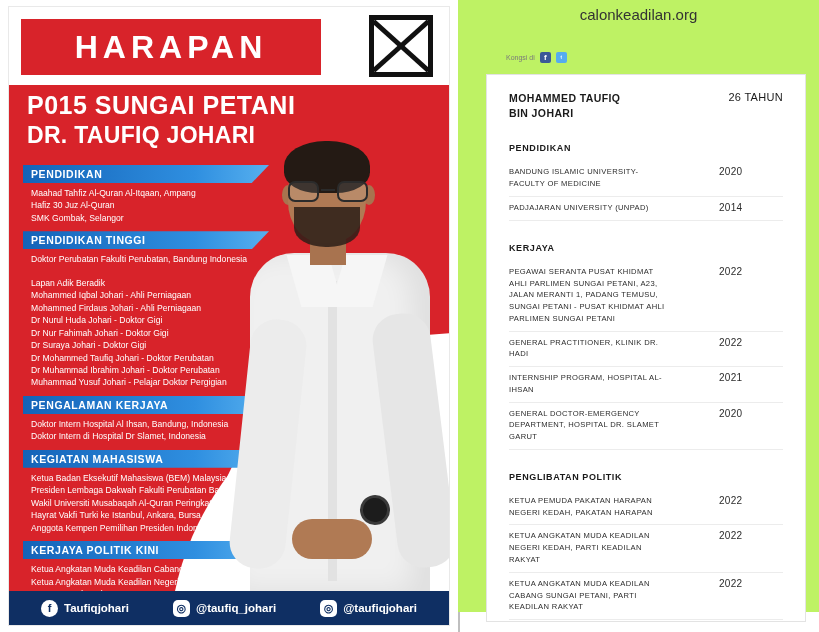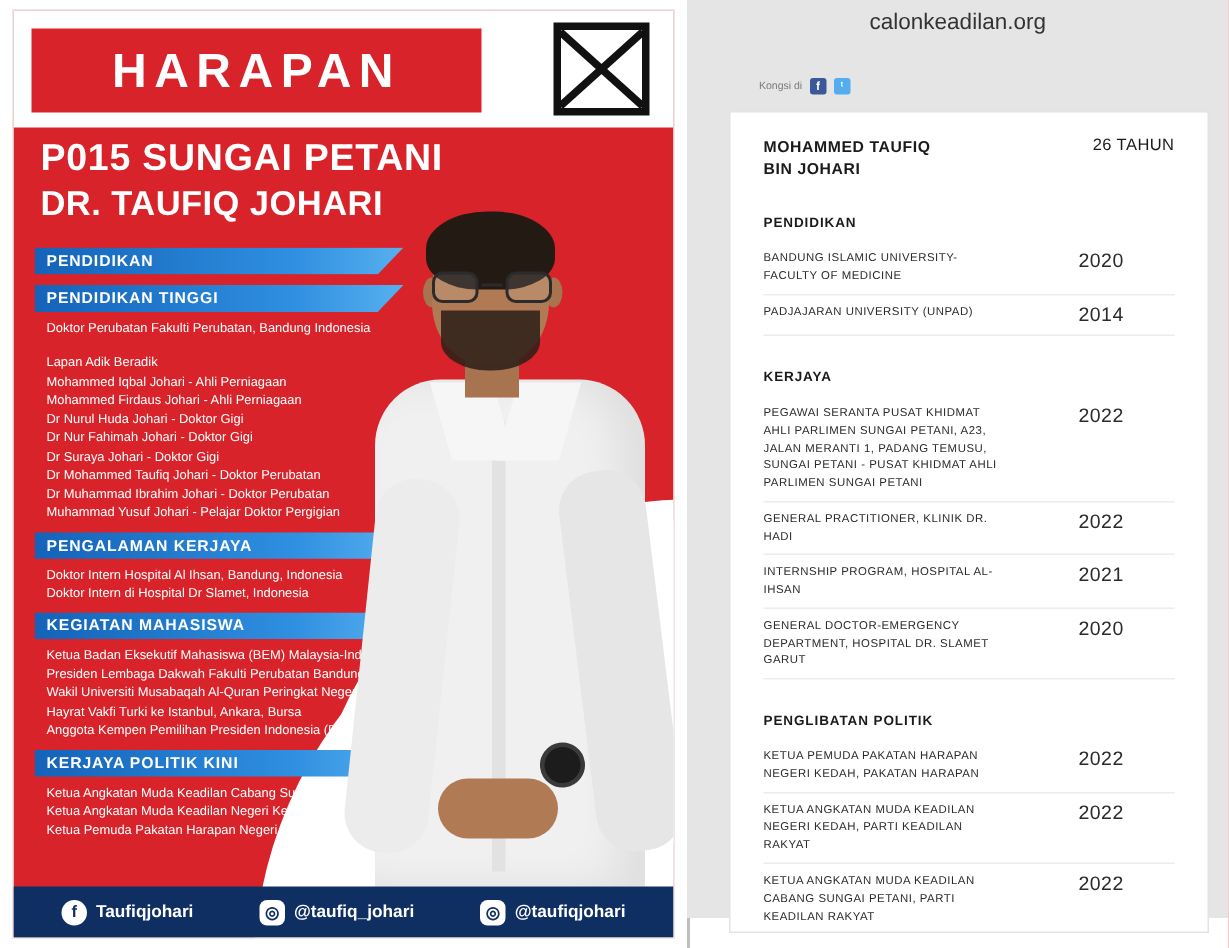--- a/index.html
+++ b/index.html
@@ -338,21 +338,21 @@
     background: #1c1c1c;
     border: 3px solid #3a3a3a;
     transform: rotate(-8deg);
   }
 
   
   .right {
     position: relative;
     width: 361px;
     height: 612px;
-    background: #e5e5e5;
+    background: #bef264;
   }
   .site-url {
     position: absolute;
     left: 0; right: 0;
     top: 6px;
     text-align: center;
     font-size: 15px;
     color: #333333;
   }
   .share-row {
@@ -424,21 +424,21 @@
   }
   .cv-row-text {
     font-size: 7.6px;
     color: #2b2b2b;
     letter-spacing: 0.35px;
     line-height: 1.55;
     width: 210px;
     text-transform: uppercase;
   }
   .cv-row-year {
-    font-size: 13px;
+    font-size: 10px;
     color: #2b2b2b;
     letter-spacing: 0.3px;
     padding-top: 0px;
   }
 
   .divider {
     position: absolute;
     left: 458px;
     top: 0;
     width: 2px;
@@ -464,20 +464,25 @@
       </div>
 
       <div class="title-block">
         <div class="seat-line">P015  SUNGAI PETANI</div>
         <div class="name-line">DR. TAUFIQ JOHARI</div>
       </div>
 
       <div class="sections" id="poster-sections">
           <div class="sec">
             <div class="sec-head">PENDIDIKAN</div>
+            <div class="sec-body">
+              <div>Maahad Tahfiz Al-Quran Al-Itqaan, Ampang</div>
+              <div>Hafiz 30 Juz Al-Quran</div>
+              <div>SMK Gombak, Selangor</div>
+            </div>
           </div>
           <div class="sec">
             <div class="sec-head">PENDIDIKAN TINGGI</div>
             <div class="sec-body">
               <div>Doktor Perubatan Fakulti Perubatan, Bandung Indonesia</div>
             </div>
           </div>
           <div class="sec">
             <div class="sec-body">
               <div>Lapan Adik Beradik</div>

